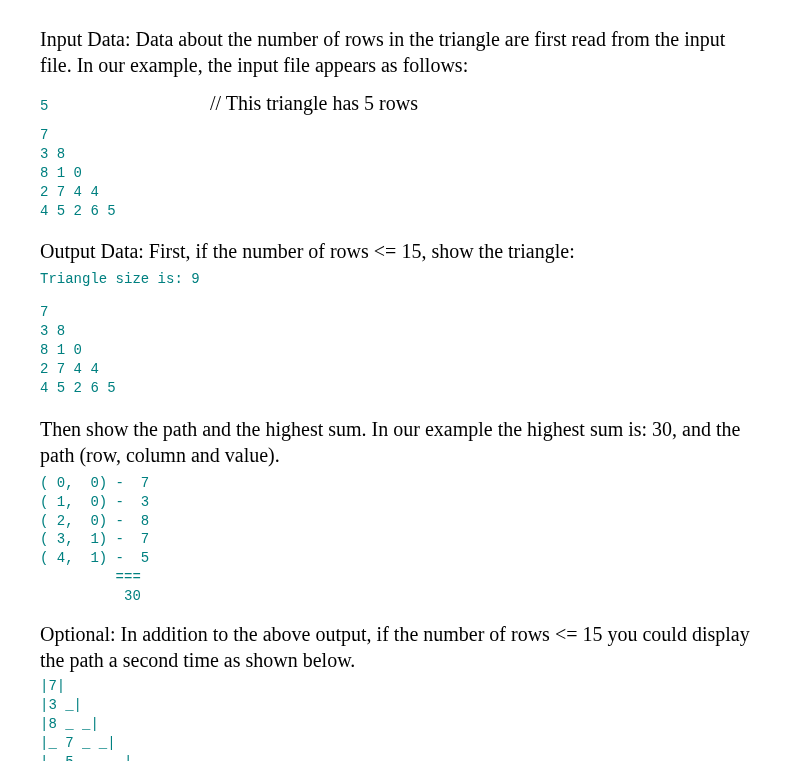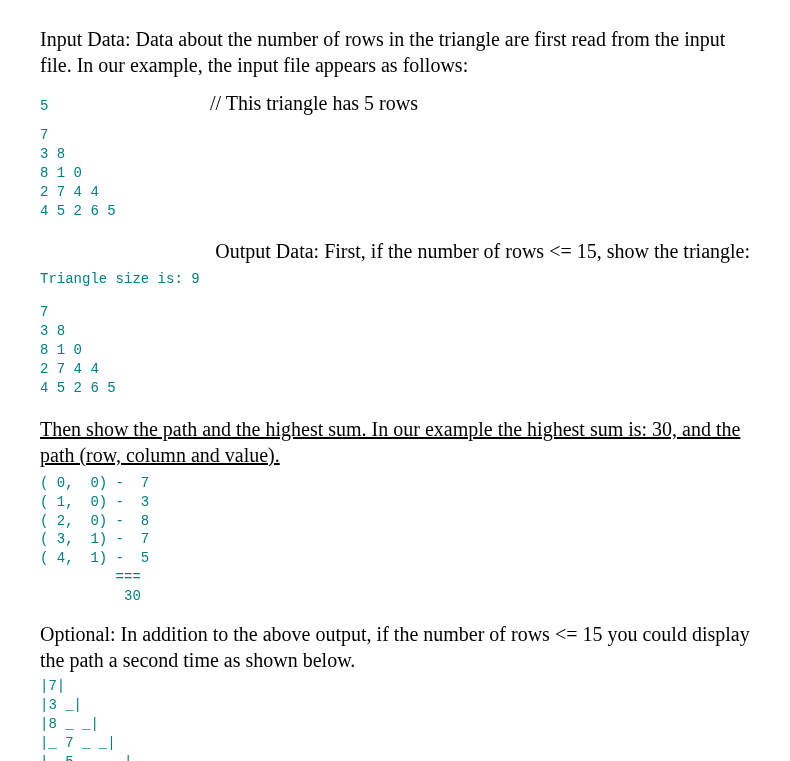--- a/index.html
+++ b/index.html
@@ -43,29 +43,29 @@
 <div class="row">
   <div class="code col-left">5</div>
   <div class="prose">// This triangle has 5 rows</div>
 </div>
 <div class="code">7
 3 8
 8 1 0
 2 7 4 4
 4 5 2 6 5</div>
 
-<p class="prose" style="margin-top:18px;text-align:right;">Output Data: First, if the number of rows &lt;= 15, show the triangle:</p>
+<p class="prose" style="margin-top:18px;">Output Data: First, if the number of rows &lt;= 15, show the triangle:</p>
 <div class="code">Triangle size is: 9</div>
 <div class="code" style="margin-top:14px;">7
 3 8
 8 1 0
 2 7 4 4
 4 5 2 6 5</div>
 
-<p class="prose" style="margin-top:18px;text-decoration:underline;">Then show the path and the highest sum. In our example the highest sum is: 30, and the path (row, column and value).</p>
+<p class="prose" style="margin-top:18px;">Then show the path and the highest sum. In our example the highest sum is: 30, and the path (row, column and value).</p>
 <div class="code" style="margin-top:2px;">( 0,  0) -  7
 ( 1,  0) -  3
 ( 2,  0) -  8
 ( 3,  1) -  7
 ( 4,  1) -  5
          ===
           30</div>
 
 <p class="prose" style="margin-top:15px; margin-bottom:2px;">Optional: In addition to the above output, if the number of rows &lt;= 15 you could display the path a second time as shown below.</p>
 <div class="code">|7|

